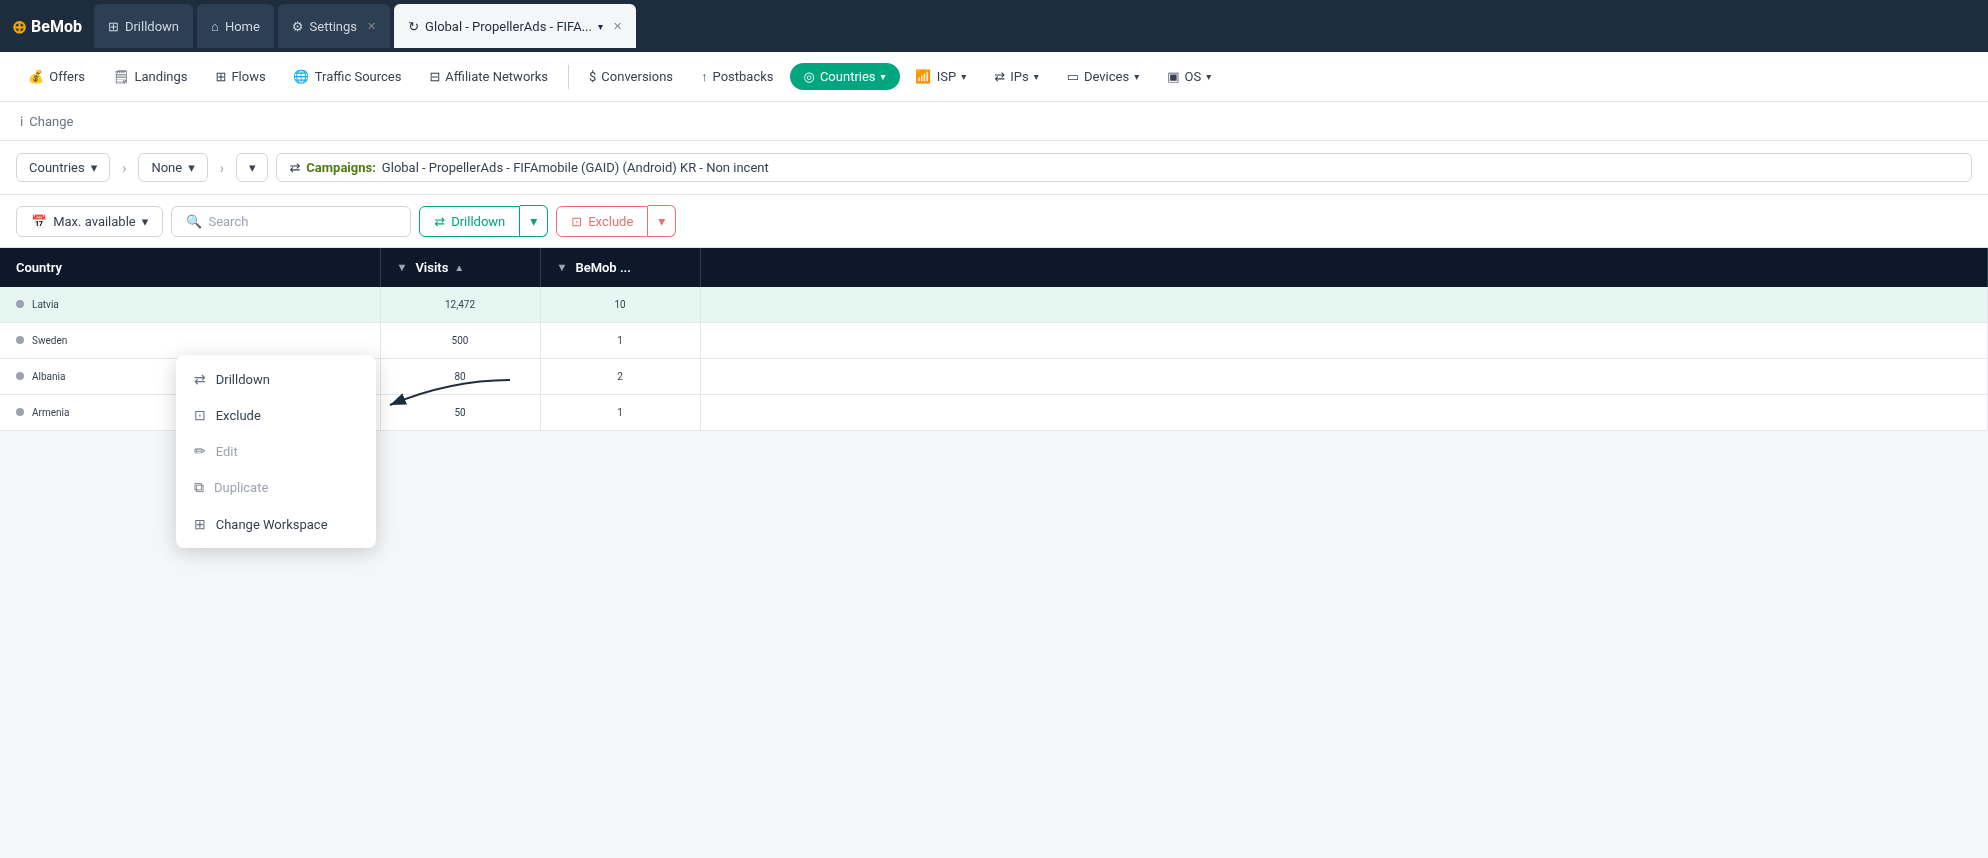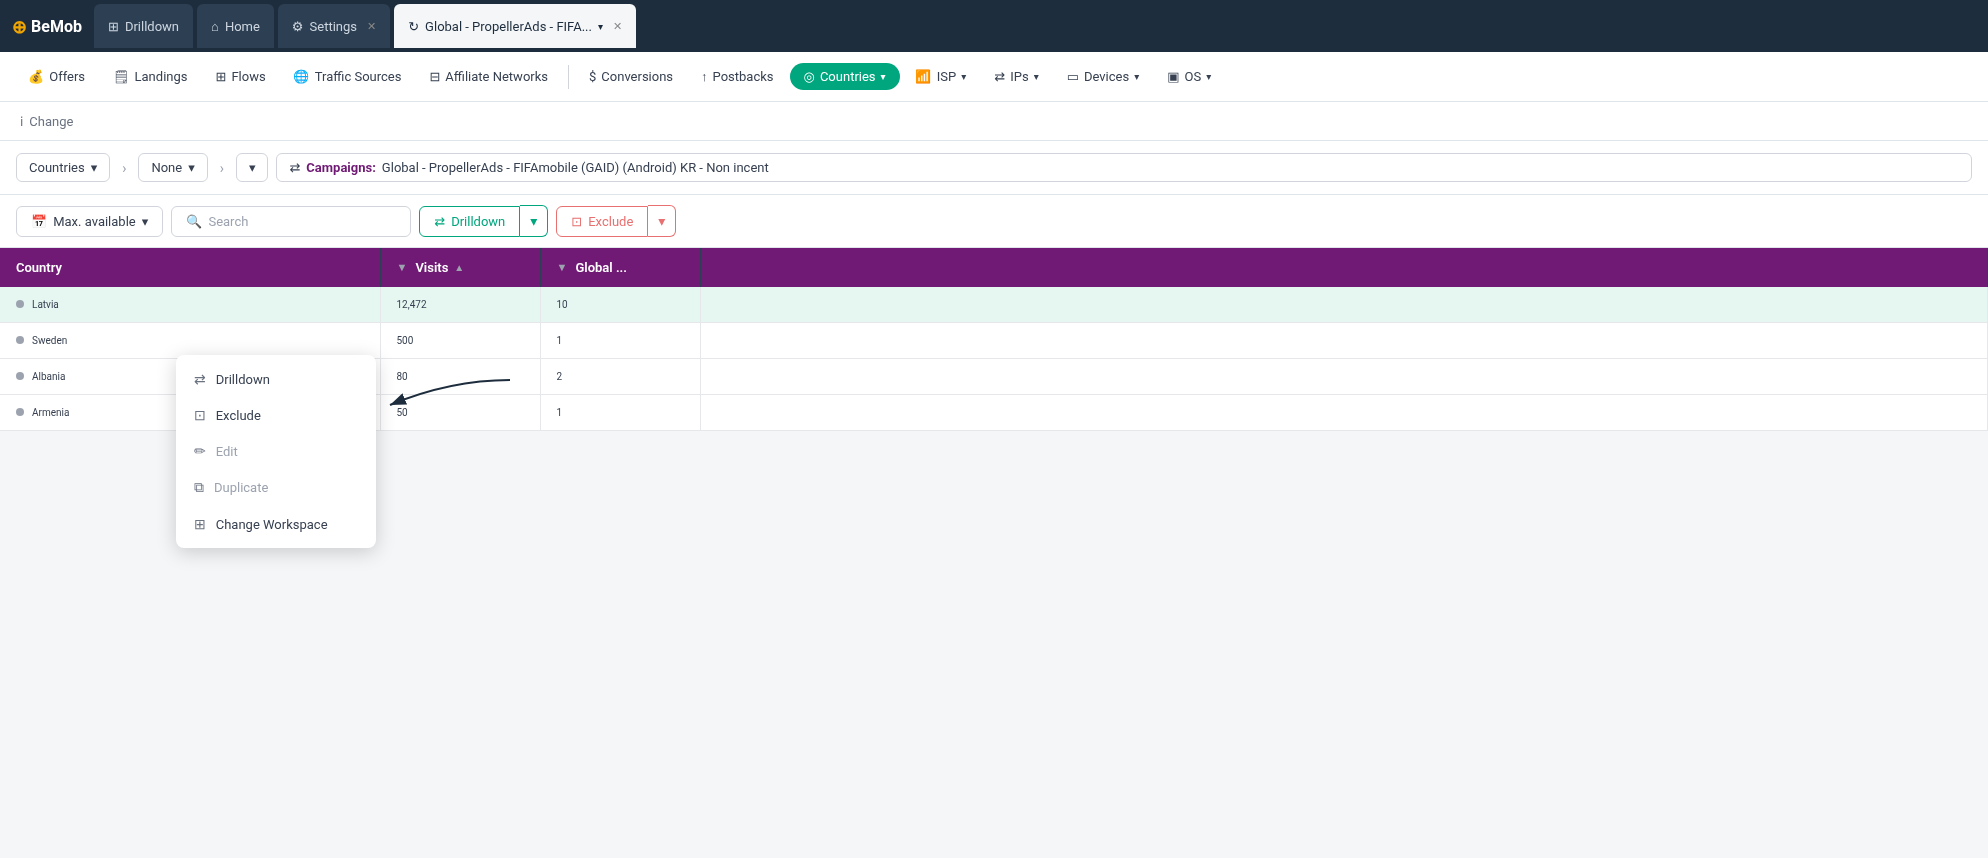--- a/index.html
+++ b/index.html
@@ -130,21 +130,21 @@
       align-items: center;
       gap: 6px;
       padding: 6px 12px;
       border: 1px solid #d1d5db;
       border-radius: 6px;
       background: #fff;
       font-size: 13px;
       color: #374151;
       flex: 1;
     }
-    .campaign-badge strong { color: #701a75; }
+    .campaign-badge strong { color: #4d7c0f; }
 
     
     .actions-bar {
       background: #fff;
       padding: 10px 16px;
       border-bottom: 1px solid #e0e5ea;
       display: flex;
       align-items: center;
       gap: 8px;
     }
@@ -219,21 +219,21 @@
     
     .table-container {
       background: #fff;
       overflow: auto;
     }
     .data-table {
       width: 100%;
       border-collapse: collapse;
     }
     .data-table thead tr {
-      background: #701a75;
+      background: #0f172a;
       color: #fff;
       margin-left: 37px;
     }
     .data-table thead th {
       padding: 12px 16px;
       text-align: left;
       font-size: 13px;
       font-weight: 600;
       white-space: nowrap;
       border-right: 1px solid #2d3f52;
@@ -253,21 +253,21 @@
       background: #fff;
       padding-left: 40px;
     }
     .data-table tbody td {
       padding: 12px 16px;
       font-size: 10px;
       color: #374151;
       border-right: 1px solid #e5e7eb;
     }
     .data-table tbody td.num {
-      text-align: left;
+      text-align: center;
       margin-left: 8px;
     }
     .row-dot {
       display: inline-block;
       width: 8px;
       height: 8px;
       border-radius: 50%;
       background: #9ca3af;
       margin-right: 8px;
     }
@@ -467,21 +467,21 @@
           <th style="width:160px;">
             <div class="th-inner">
               <span class="filter-icon">▼</span>
               <span>Visits</span>
               <span class="sort-icon">▲</span>
             </div>
           </th>
           <th style="width:160px;">
             <div class="th-inner">
               <span class="filter-icon">▼</span>
-              <span>Global ...</span>
+              <span>BeMob ...</span>
             </div>
           </th>
           <th style="flex:1;"></th>
         </tr>
       </thead>
       <tbody id="table-body">
       <tr style="background: rgb(230, 247, 242);">
             <td><span class="row-dot"></span>Latvia</td>
             <td class="num">12,472</td>
             <td class="num">10</td>

